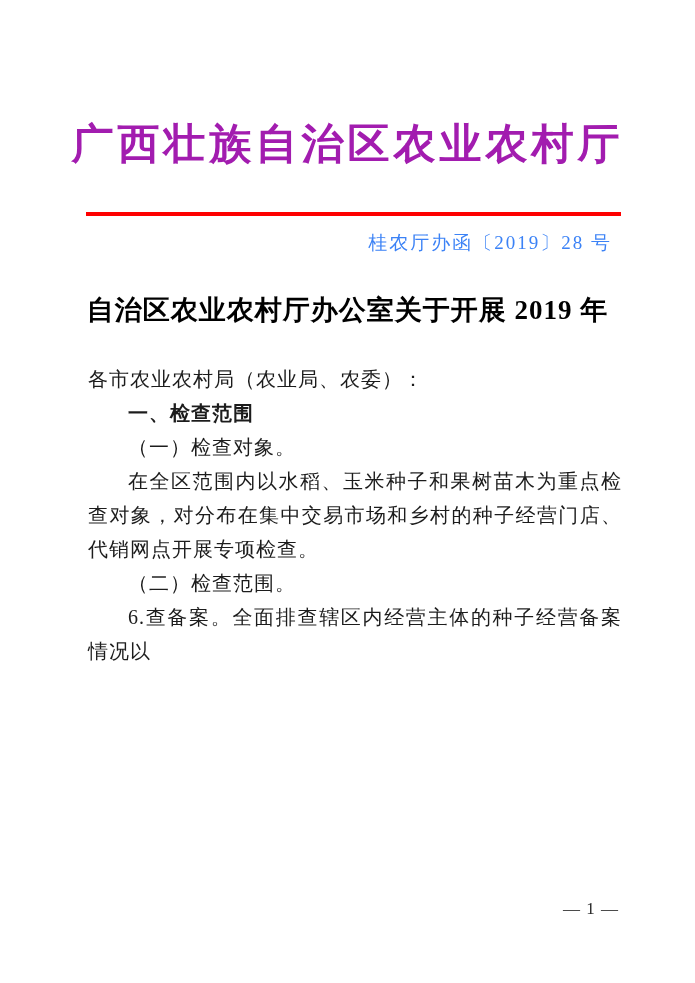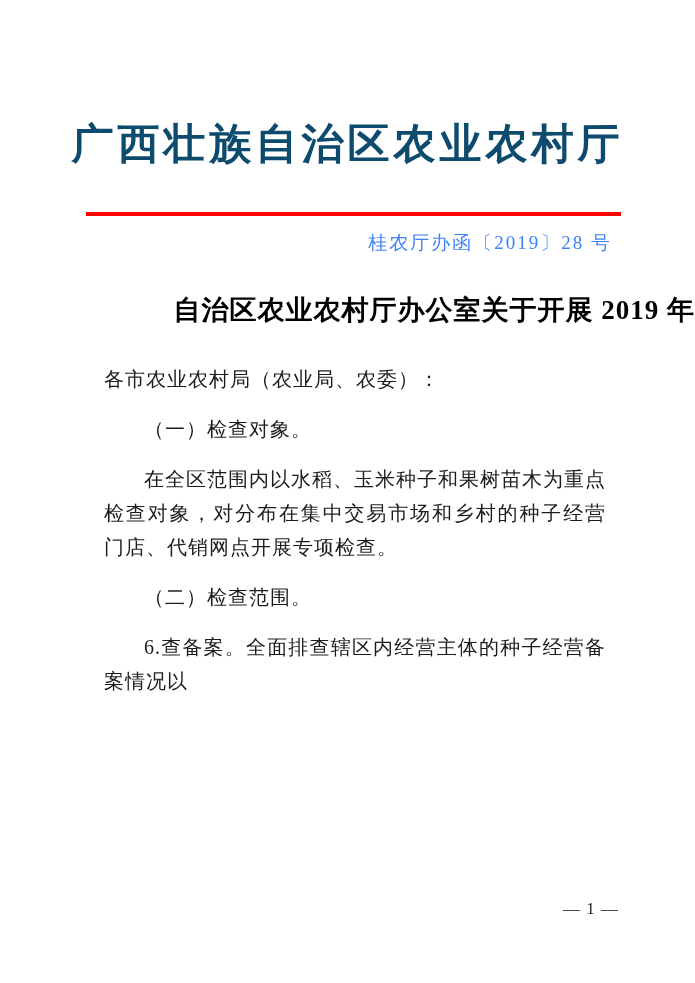--- a/index.html
+++ b/index.html
@@ -18,21 +18,21 @@
     color: #1c1c1c;
   }
   
   .agency-title {
     margin: 0;
     padding-top: 120px;
     text-align: center;
     font-size: 42px;
     line-height: 1.15;
     font-weight: bold;
-    color: #0c4a6e;
+    color: #a21caf;
     letter-spacing: 4px;
     font-family: "Liberation Serif", "DejaVu Serif", serif;
     white-space: nowrap;
   }
   .red-rule {
     width: 535px;
     height: 4px;
     background: #fe0000;
     margin: 44px 0 0 86px;
   }
@@ -41,38 +41,38 @@
     margin: 14px 0 0 88px;
     text-align: right;
     font-size: 19px;
     line-height: 26px;
     letter-spacing: 2px;
     color: #3b82f6;
   }
   
   .doc-title {
     margin: 34px 0 0 0;
-    text-align: right;
+    text-align: center;
     font-size: 27px;
     line-height: 40px;
     font-weight: bold;
     letter-spacing: 1px;
     color: #000000;
   }
   
   .body-text {
     margin: 32px 0 0 88px;
     width: 534px;
     font-size: 20px;
     line-height: 34px;
     text-align: justify;
     letter-spacing: 1px;
     color: #1c1c1c;
   }
-  .body-text p { margin: 16px; }
+  .body-text p { margin: 0; }
   .para-indent { text-indent: 2em; }
   .para-intro { margin-top: 8px; }
   .section-heading {
     font-family: "Liberation Sans", "DejaVu Sans", sans-serif;
     font-weight: bold;
     letter-spacing: 1px;
   }
   
   .page-number {
     position: absolute;
@@ -94,20 +94,21 @@
     <div class="doc-number">桂农厅办函〔2019〕28 号</div>
   </header>
 
   <main>
     <h2 class="doc-title">
       <span>自治区农业农村厅办公室关于开展 2019 年</span><br>
     </h2>
 
     <div class="body-text">
       <p>各市农业农村局（农业局、农委）：</p>
+      <p class="para-indent section-heading">一、检查范围</p>
       <p class="para-indent">（一）检查对象。</p>
       <p class="para-indent">在全区范围内以水稻、玉米种子和果树苗木为重点检查对象，对分布在集中交易市场和乡村的种子经营门店、代销网点开展专项检查。</p>
       <p class="para-indent">（二）检查范围。</p>
       <p class="para-indent">6.查备案。全面排查辖区内经营主体的种子经营备案情况以</p>
     </div>
   </main>
 
   <footer>
     <div class="page-number">— 1 —</div>
   </footer>

